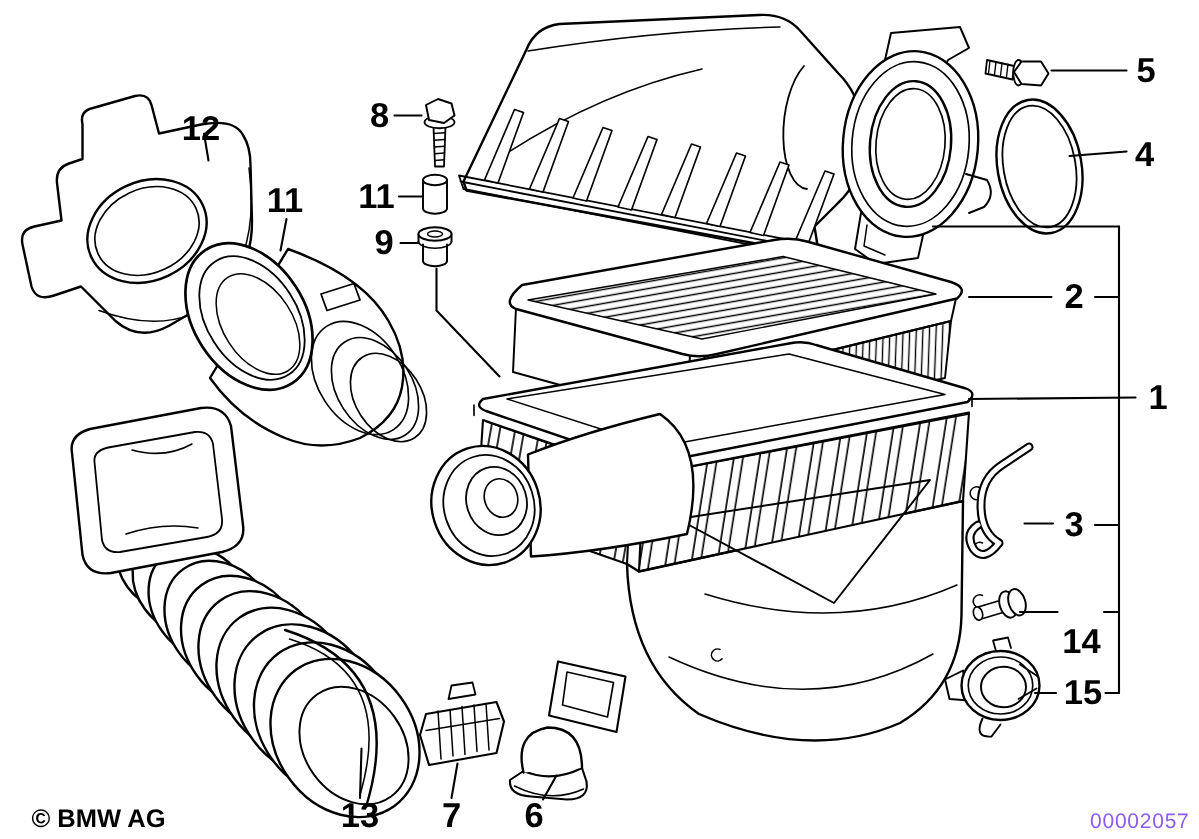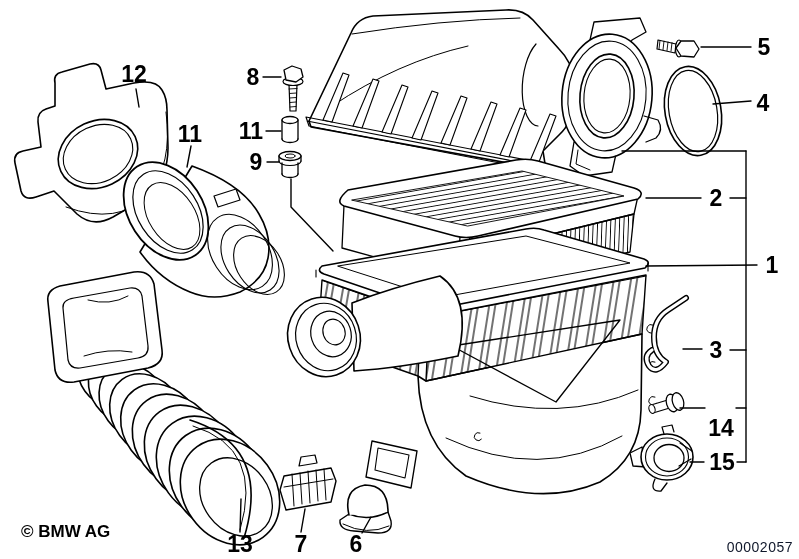--- a/index.html
+++ b/index.html
@@ -8,24 +8,24 @@
     font-family:"Liberation Sans",sans-serif;
   }
   .stage svg{position:absolute;left:0;top:0;}
   .co{
     position:absolute;transform:translate(-50%,-50%);
     font-family:"Liberation Sans",sans-serif;
     font-weight:bold;font-size:23px;color:#000;line-height:1;white-space:nowrap;
     user-select:none;
   }
   .copyright{
-    position:absolute;left:21px;top:522px;font-size:17px;font-weight:bold;color:#000;text-align:right;
+    position:absolute;left:21px;top:536px;font-size:17px;font-weight:bold;color:#000;text-align:right;
   }
   .docnum{
-    position:absolute;right:6px;top:539px;font-size:14px;font-weight:normal;color:#0f172a;
+    position:absolute;right:6px;top:539px;font-size:14px;font-weight:normal;color:#8b5cf6;
     letter-spacing:.5px;
   }
 </style>
 </head>
 <body>
 
 <div class="stage">
 
 <svg width="799" height="559" viewBox="0 0 799 559" fill="none" stroke="#000" stroke-width="1.6" stroke-linejoin="round" stroke-linecap="round">
   <defs>
@@ -242,20 +242,20 @@
   <div class="co" style="left:716px;top:198px">2</div>
   <div class="co" style="left:716px;top:350px">3</div>
   <div class="co" style="left:763px;top:103px">4</div>
   <div class="co" style="left:764px;top:47px">5</div>
   <div class="co" style="left:356px;top:544px">6</div>
   <div class="co" style="left:301px;top:544px">7</div>
   <div class="co" style="left:253px;top:77px">8</div>
   <div class="co" style="left:256px;top:162px">9</div>
   <div class="co" style="left:251px;top:131px">11</div>
   <div class="co" style="left:190px;top:134px">11</div>
-  <div class="co" style="left:134px;top:74px">12</div>
+  <div class="co" style="left:134px;top:86px">12</div>
   <div class="co" style="left:240px;top:544px">13</div>
   <div class="co" style="left:721px;top:428px">14</div>
   <div class="co" style="left:722px;top:462px">15</div>
 
   <div class="copyright">© BMW AG</div>
   <div class="docnum">00002057</div>
 </div>
 
 </body></html>

